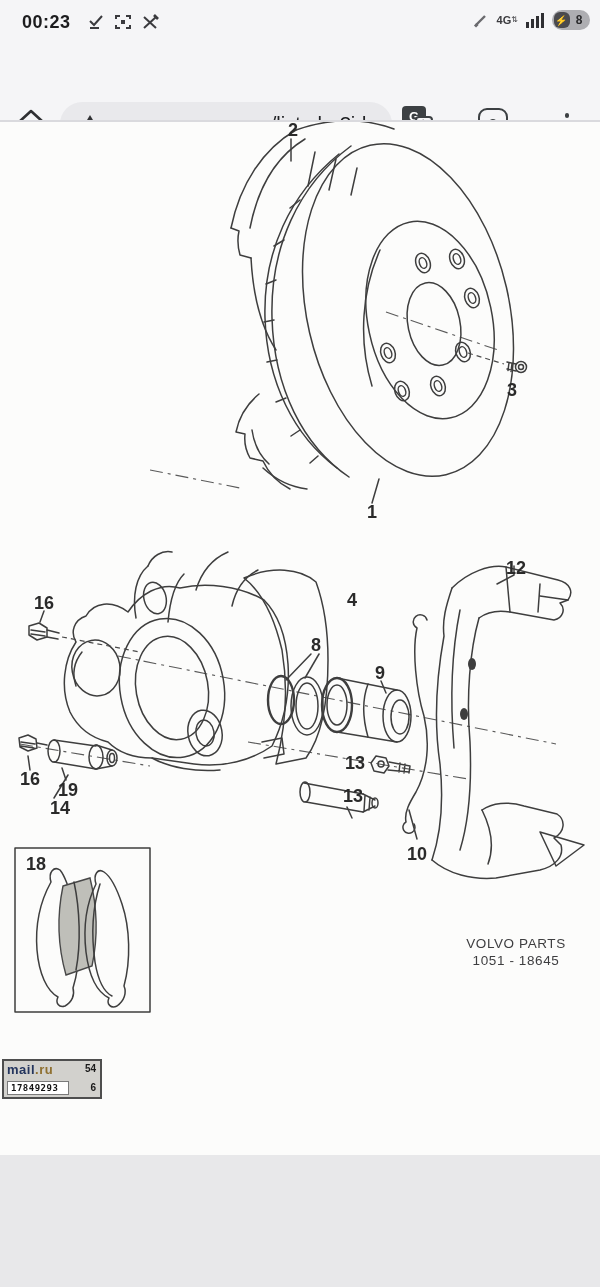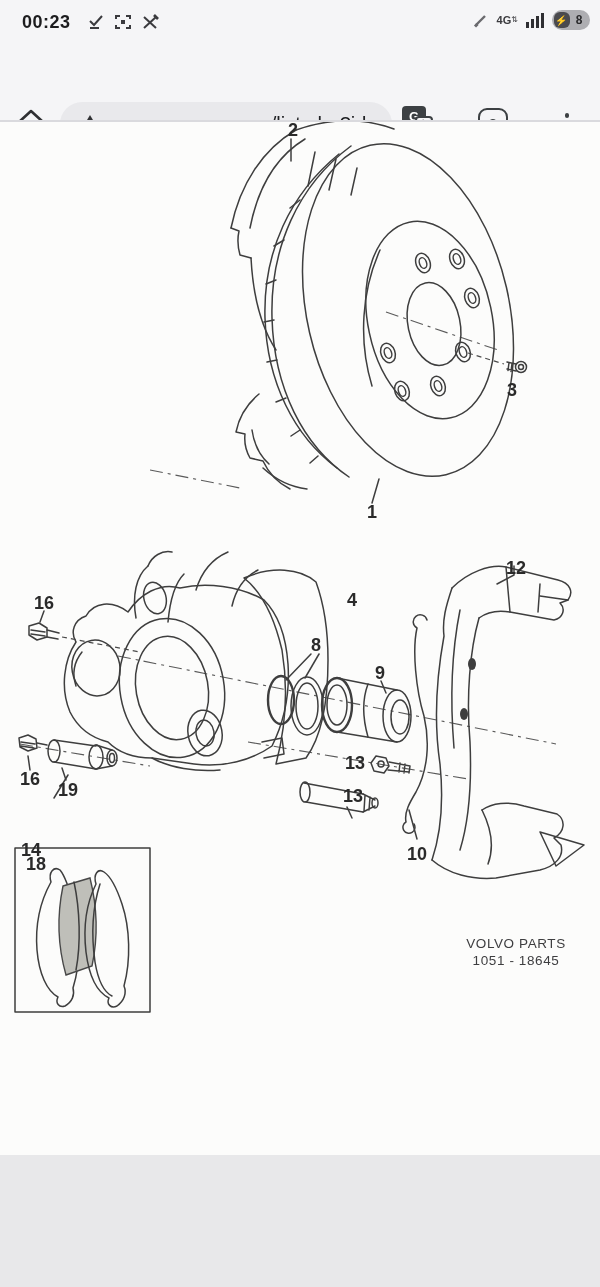--- a/index.html
+++ b/index.html
@@ -276,30 +276,38 @@
   <span class="plabel" style="left:512px; top:390px;">3</span>
   <span class="plabel" style="left:372px; top:512px;">1</span>
   <span class="plabel" style="left:516px; top:557px;margin-top:11px;">12</span>
   <span class="plabel" style="left:44px;  top:603px;">16</span>
   <span class="plabel" style="left:352px; top:600px;">4</span>
   <span class="plabel" style="left:316px; top:645px;">8</span>
   <span class="plabel" style="left:380px; top:673px;">9</span>
   <span class="plabel" style="left:355px; top:763px;">13</span>
   <span class="plabel" style="left:30px;  top:779px;">16</span>
   <span class="plabel" style="left:68px;  top:790px;">19</span>
-  <span class="plabel" style="left:31px;  top:808px;margin-top:42px;">14</span>
+  <span class="plabel" style="left:60px;  top:808px;">14</span>
   <span class="plabel" style="left:353px; top:796px;">13</span>
   <span class="plabel" style="left:417px; top:854px;">10</span>
   <span class="plabel" style="left:36px;  top:864px;">18</span>
 
   <div class="stamp">
     <div class="l1">VOLVO PARTS</div>
     <div class="l2">1051 - 18645</div>
   </div>
 
+  <div class="mailru">
+    <div class="mr-top">
+      <span class="mr-logo"><span class="m">mail</span><span class="ru">.ru</span></span>
+      <span class="mr-v1">54</span>
+    </div>
+    <div class="mr-box">17849293</div>
+    <span class="mr-v2">6</span>
+  </div>
 
   <div class="navbar">
     <div class="nav-recents">
         <i></i>
         <i></i>
         <i></i>
       </div>
     <div class="nav-home"></div>
     <svg class="nav-back" width="20" height="28" viewBox="0 0 20 28">
       <polyline points="15,3 5,14 15,25" stroke="#dcdcde" stroke-width="3" fill="none" stroke-linecap="round" stroke-linejoin="round"></polyline>

